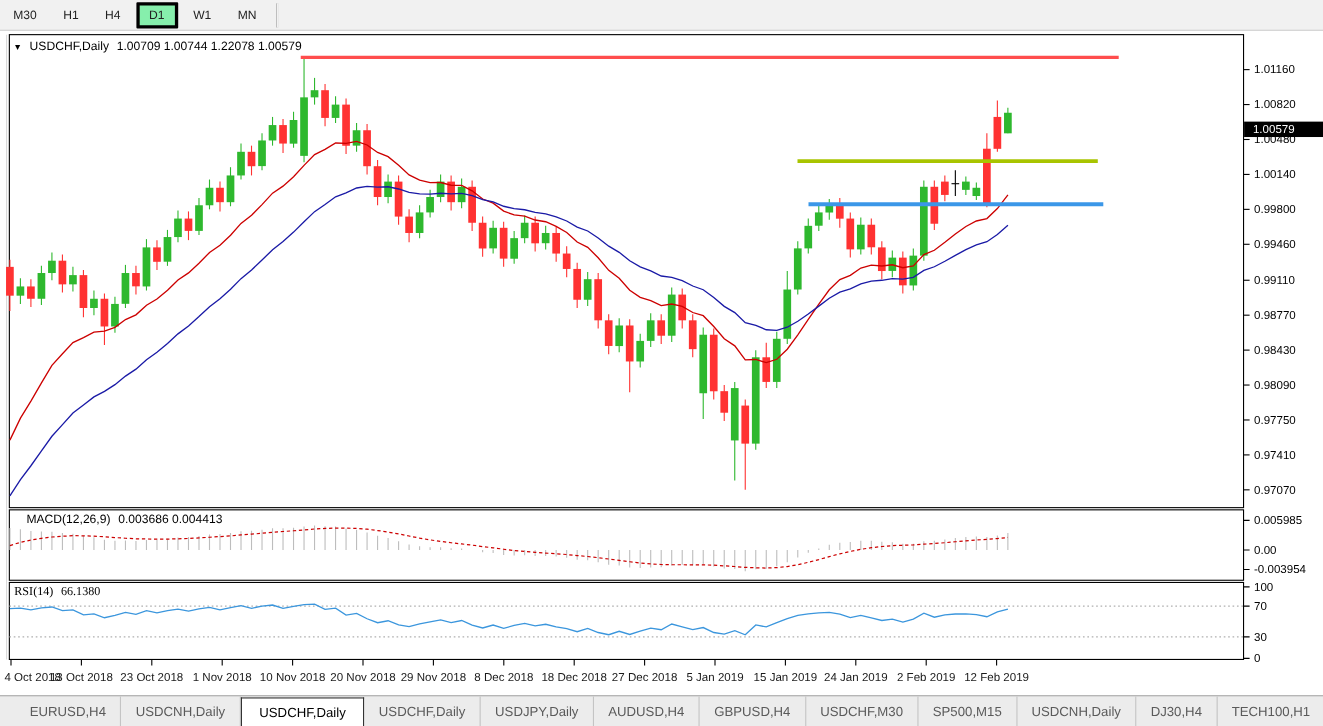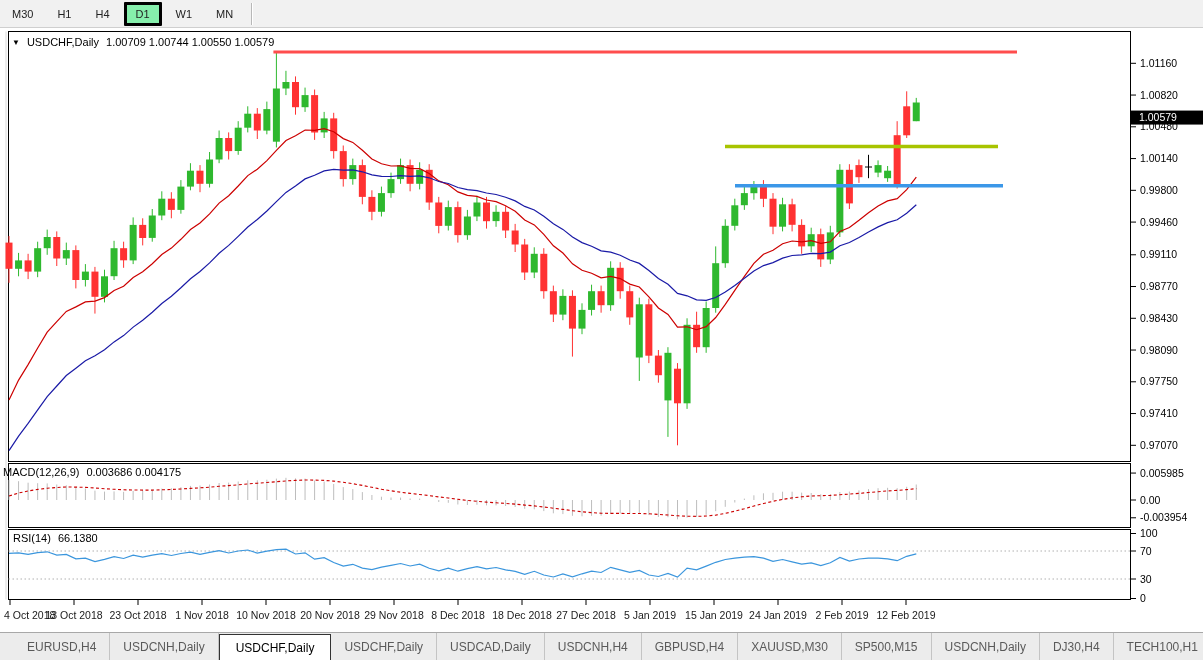--- a/index.html
+++ b/index.html
@@ -12,22 +12,22 @@
     border-radius:1px;cursor:default;}
   .tf-btn.active{background:#86efac;border:3px solid #000000;}
   .tb-sep{width:1px;height:22px;background:#b8b8b8;margin:0 6px;border-right:1px solid #fff;}
   
   #chartwrap{position:absolute;left:0;top:0;width:1203px;height:632px;}
   #chart{position:absolute;left:0;top:0;}
   .pane-title{position:absolute;font-size:11px;color:#000;white-space:nowrap;display:flex;
     align-items:center;gap:7px;}
   #symline{left:12px;top:36px;}
   #symline .tri{font-size:8px;position:relative;top:0px;color:#000;cursor:pointer;}
-  #macdline{left:3px;top:466px;text-align:right;}
-  #rsiline{left:13px;top:532px;}
+  #macdline{left:24px;top:466px;text-align:right;}
+  #rsiline{left:13px;top:532px;font-family:Liberation Serif, serif;}
   
   #tabbar{position:absolute;left:0;top:632px;width:1203px;height:28px;background:#ececec;
     border-top:1px solid #a8a8a8;display:flex;align-items:stretch;box-sizing:border-box;
     padding-left:14px;overflow:hidden;}
   .tab{font-size:12px;color:#5a5a5a;display:flex;align-items:center;padding:0 13px;
     border-right:1px solid #c4c4c4;cursor:default;white-space:nowrap;}
   .tab.active{background:#fff;color:#000;border:1px solid #333;border-bottom:none;
     margin-top:1px;padding:0 16px;}
 </style>
 </head>
@@ -430,42 +430,42 @@
           <line x1="842" x2="842" y1="599.5" y2="605" stroke="#000"></line>
           <text x="842" text-anchor="middle" y="619">2 Feb 2019</text>
           <line x1="906" x2="906" y1="599.5" y2="605" stroke="#000"></line>
           <text x="906" text-anchor="middle" y="619">12 Feb 2019</text>
         </g>
       </svg>
 
     <div class="pane-title" id="symline">
       <span class="tri">▼</span>
       <span>USDCHF,Daily</span>
-      <span>1.00709 1.00744 1.00550 1.00579</span>
+      <span>1.00709 1.00744 1.22078 1.00579</span>
     </div>
 
     <div class="pane-title" id="macdline">
       <span>MACD(12,26,9)</span>
-      <span>0.003686 0.004175</span>
+      <span>0.003686 0.004413</span>
     </div>
 
     <div class="pane-title" id="rsiline">
       <span>RSI(14)</span>
       <span>66.1380</span>
     </div>
   </div>
 
   <div id="tabbar">
       <div class="tab">EURUSD,H4</div>
       <div class="tab">USDCNH,Daily</div>
       <div class="tab active">USDCHF,Daily</div>
       <div class="tab">USDCHF,Daily</div>
-      <div class="tab">USDCAD,Daily</div>
-      <div class="tab">USDCNH,H4</div>
+      <div class="tab">USDJPY,Daily</div>
+      <div class="tab">AUDUSD,H4</div>
       <div class="tab">GBPUSD,H4</div>
-      <div class="tab">XAUUSD,M30</div>
+      <div class="tab">USDCHF,M30</div>
       <div class="tab">SP500,M15</div>
       <div class="tab">USDCNH,Daily</div>
       <div class="tab">DJ30,H4</div>
       <div class="tab">TECH100,H1</div>
     </div>
 
 </div>
 
 </body></html>

